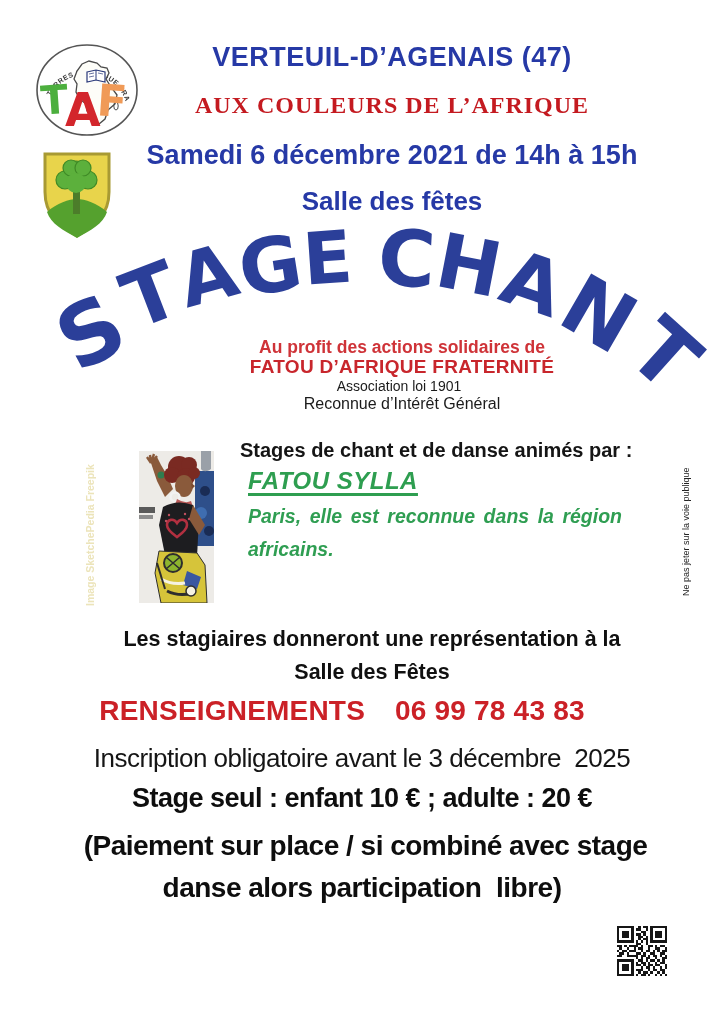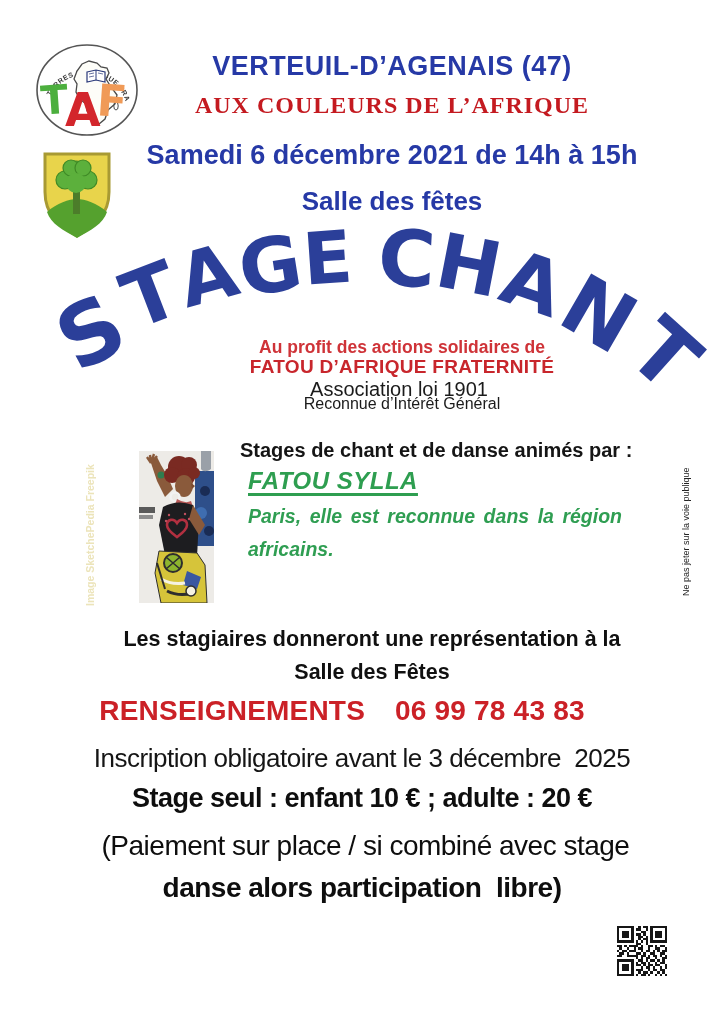--- a/index.html
+++ b/index.html
@@ -3,32 +3,32 @@
 <meta charset="utf-8">
 <style>
   html,body{margin:0;padding:0;background:#888;}
   .poster{
     position:relative;width:724px;height:1024px;background:#ffffff;
     overflow:hidden;margin:0 auto;
     font-family:"Liberation Sans","DejaVu Sans",sans-serif;
   }
   .abs{position:absolute;}
   
-  .h-line1{top:42px;left:70px;right:10px;text-align:center;font-size:27px;font-weight:bold;color:#2639a6;letter-spacing:.5px;margin-top:9px;}
+  .h-line1{top:42px;left:70px;right:10px;text-align:center;font-size:27px;font-weight:bold;color:#2639a6;letter-spacing:.5px;}
   .h-line2{top:92px;left:70px;right:10px;text-align:center;font-family:"Liberation Serif","DejaVu Serif",serif;font-size:24px;font-weight:bold;color:#c41a20;letter-spacing:1px;}
   .h-line3{top:140px;left:70px;right:10px;text-align:center;font-size:27px;font-weight:bold;color:#2639a6;}
   .h-line4{top:186px;left:70px;right:10px;text-align:center;font-size:26px;font-weight:bold;color:#2639a6;}
   
   .arc{top:230px;left:0;right:0;display:flex;justify-content:center;align-items:flex-start;padding-left:30px;}
   .arc-letter{display:inline-block;font-weight:900;color:#2b3f99;line-height:.9;letter-spacing:2px;font-family:"DejaVu Sans","Liberation Sans",sans-serif;}
   .arc-space{width:24px;}
   
   .b-line1{top:337px;left:90px;right:10px;text-align:center;font-size:17.5px;font-weight:bold;color:#cf3338;}
   .b-line2{top:356px;left:90px;right:10px;text-align:center;font-size:19px;font-weight:bold;color:#c8262c;letter-spacing:.3px;}
-  .b-line3{top:378px;left:84px;right:10px;text-align:center;font-size:20px;color:#1b1b1b;}
+  .b-line3{top:378px;left:84px;right:10px;text-align:center;font-size:14px;color:#1b1b1b;}
   .b-line4{top:395px;left:90px;right:10px;text-align:center;font-size:16px;color:#1b1b1b;}
   
   .animators-intro{top:439px;left:240px;font-size:20px;font-weight:bold;color:#151515;white-space:pre;}
   .fatou-name{top:467px;left:248px;font-size:24px;font-weight:bold;font-style:italic;color:#2e9e50;
     text-decoration:underline;text-decoration-thickness:3px;text-underline-offset:4px;letter-spacing:.5px;}
   .bio{top:500px;left:248px;width:374px;color:#2f9e52;font-size:19.5px;font-weight:bold;font-style:italic;}
   .bio-line{line-height:33px;text-align:justify;}
   .bio-just{text-align-last:justify;}
   
   .photo{left:139px;top:451px;width:75px;height:152px;}
@@ -37,21 +37,21 @@
   .v-text{writing-mode:vertical-rl;transform:rotate(180deg);white-space:nowrap;}
   .left-credit{left:84px;top:456px;height:150px;font-size:10.5px;font-weight:bold;color:#ece4ba;}
   .right-credit{left:681px;top:466px;height:130px;font-size:9px;color:#222;}
   
   .rep-line1{top:627px;font-size:21.5px;font-weight:bold;color:#101010;left:20px;right:0;text-align:center;white-space:pre;}
   .rep-line2{top:660px;font-size:21.5px;font-weight:bold;color:#101010;left:20px;right:0;text-align:center;white-space:pre;}
   .contact{top:695px;left:0;right:40px;display:flex;justify-content:center;gap:30px;
     font-size:28px;font-weight:bold;color:#cb2127;letter-spacing:.2px;}
   .inscription{top:743px;left:0;right:0;text-align:center;font-size:26px;color:#151515;letter-spacing:-.5px;white-space:pre;}
   .stage-seul{top:783px;left:0;right:0;text-align:center;font-size:27px;font-weight:bold;color:#0e0e0e;letter-spacing:-.5px;white-space:pre;}
-  .paiement1{top:830px;left:0;right:0;text-align:center;font-size:28px;font-weight:normal;color:#0e0e0e;letter-spacing:-.5px;white-space:pre;padding-left:7px;}
+  .paiement1{top:830px;left:0;right:0;text-align:center;font-size:28px;font-weight:bold;color:#0e0e0e;letter-spacing:-.5px;white-space:pre;padding-left:7px;}
   .paiement2{top:872px;left:0;right:0;text-align:center;font-size:28px;font-weight:bold;color:#0e0e0e;letter-spacing:-.5px;white-space:pre;}
   
   .qr{left:617px;top:926px;width:50px;height:50px;display:grid;grid-template-rows:repeat(21,1fr);}
   .qr-row{display:grid;grid-template-columns:repeat(21,1fr);}
   .qr-cell{background:#fff;}
   .qr-on{background:#161616;}
   
   .taf-logo{left:33px;top:42px;width:108px;height:96px;}
   .shield{left:40px;top:150px;width:74px;height:90px;}
 </style>

